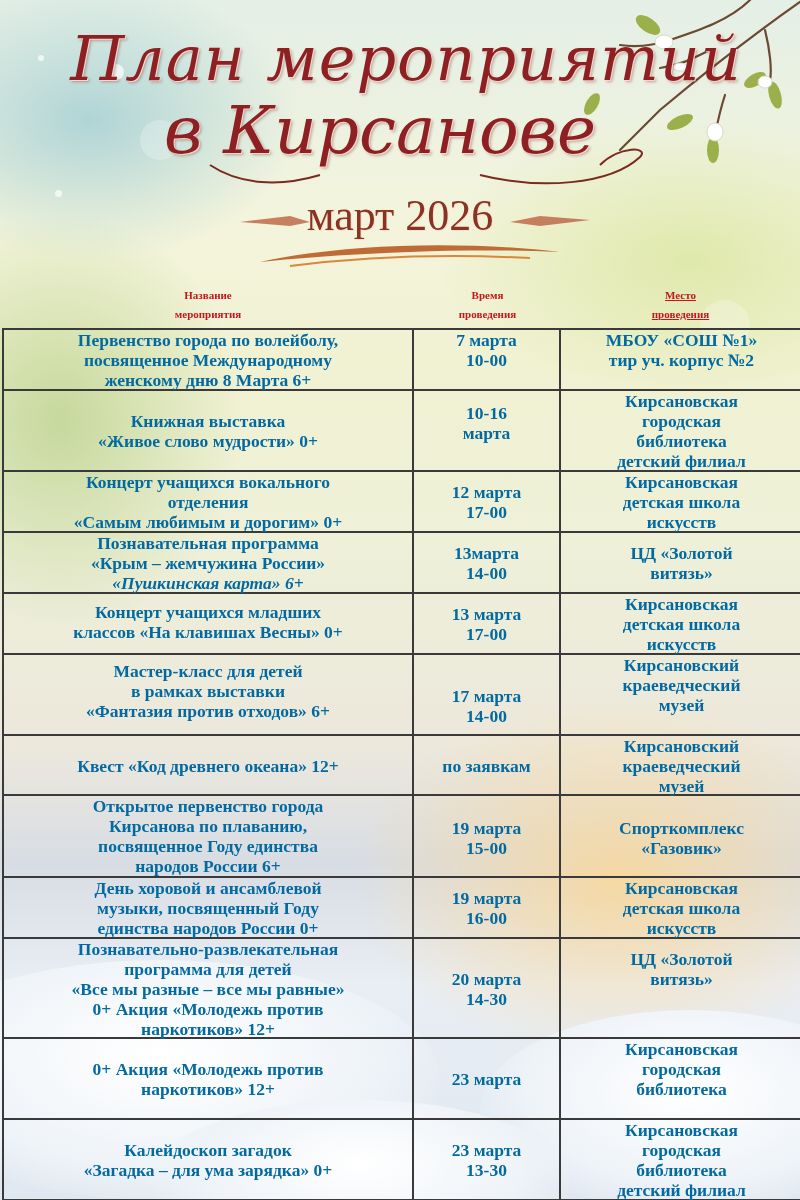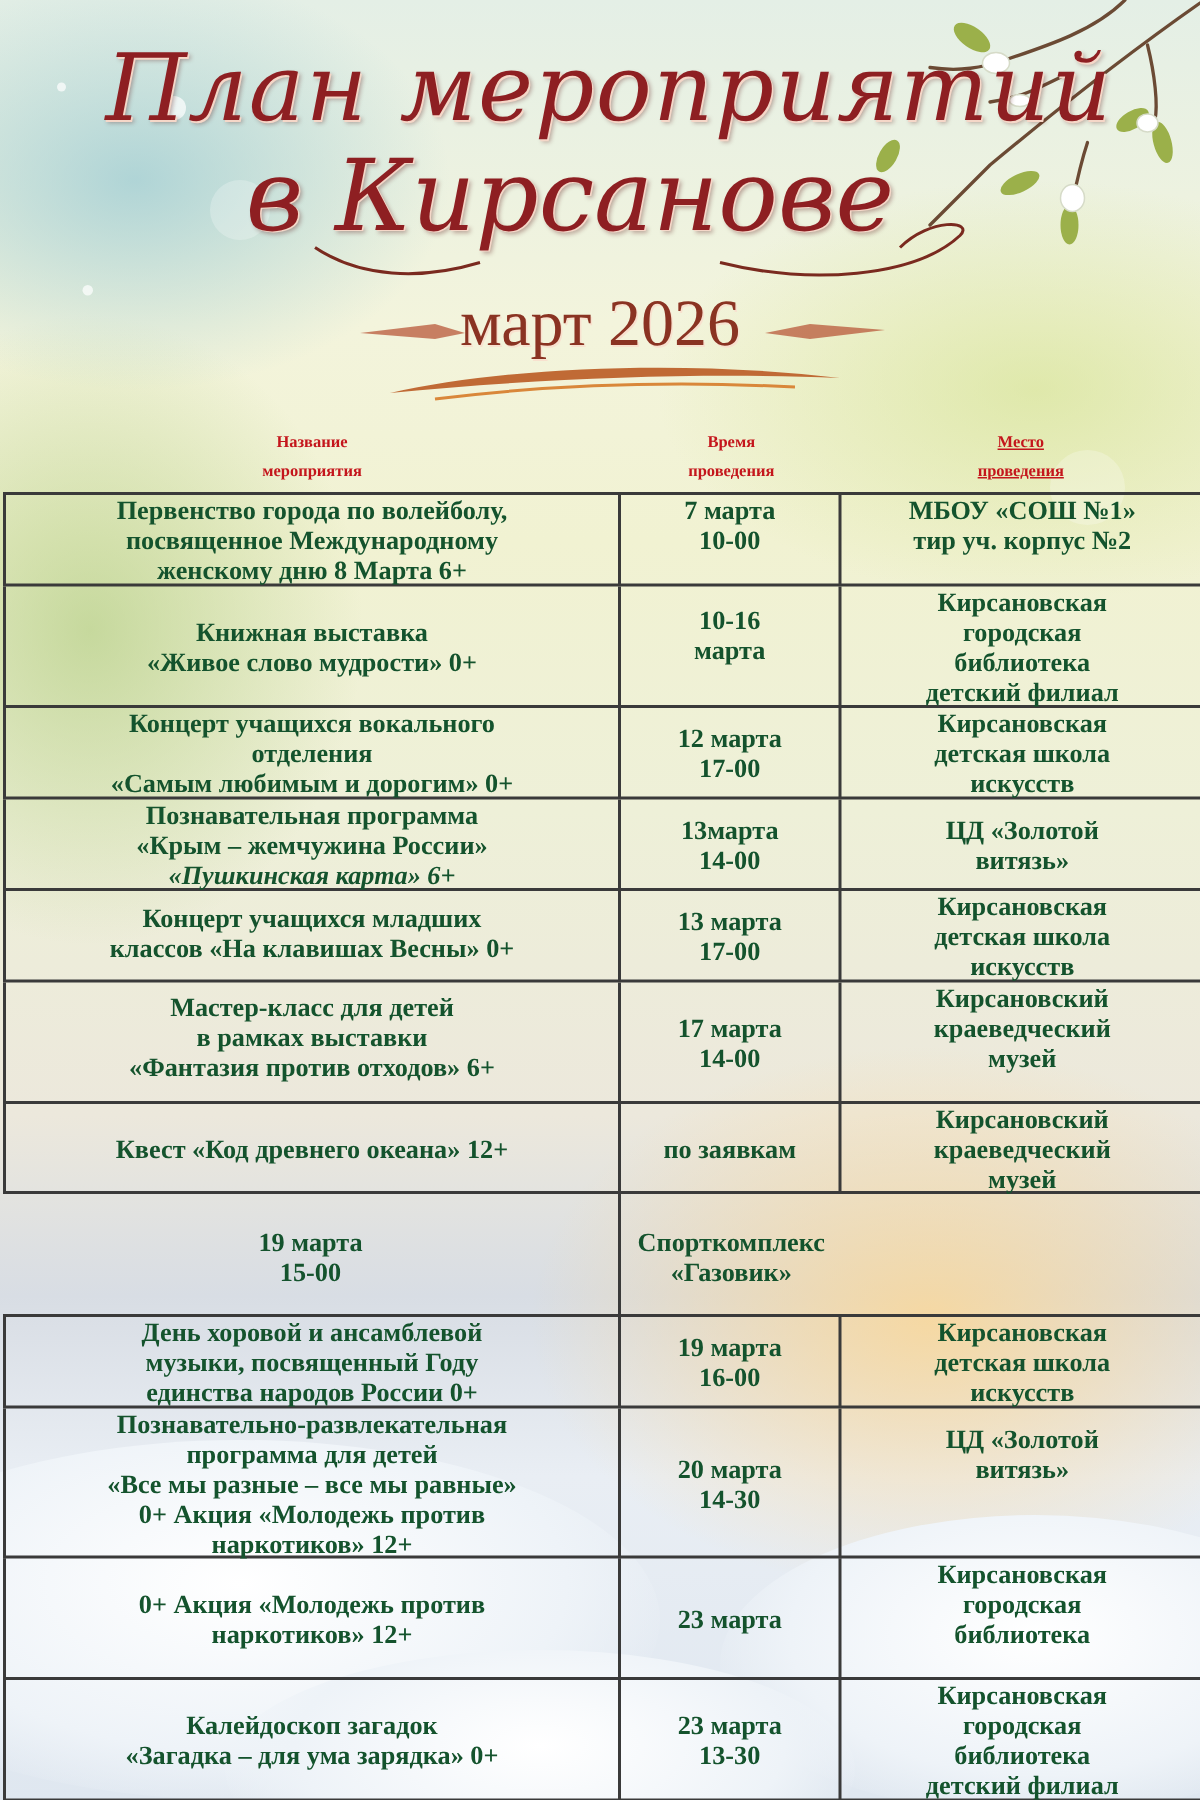--- a/index.html
+++ b/index.html
@@ -48,21 +48,21 @@
   .table {
     position: absolute; left: 2px; top: 328px; width: 800px;
     border-top: 2px solid #3a3a3a;
   }
   .row {
     display: grid; grid-template-columns: 412px 147px 241px;
     border-bottom: 2px solid #3a3a3a;
   }
   .cell {
     display: flex; align-items: center; justify-content: center; text-align: center;
-    font-weight: bold; font-size: 17.5px; line-height: 20px; color: #14532d;
+    font-weight: bold; font-size: 17.5px; line-height: 20px; color: #0369a1;
     white-space: pre-line; padding: 0 4px;
   }
   .cell.c1 { border-left: 2px solid #3a3a3a; border-right: 2px solid #3a3a3a; }
   .cell.c2 { border-right: 2px solid #3a3a3a; align-items: flex-start; }
   .cell.c3 { align-items: flex-start; }
   .cell.top { align-items: flex-start; }
   .cell.mid { align-items: center; }
   .italic-line { font-style: italic; }
 </style>
 </head>
@@ -176,34 +176,38 @@
     <div class="cell c2" style="padding-top:10px;">13 марта
 17-00</div>
     <div class="cell c3">Кирсановская
 детская школа
 искусств</div>
   </div>
   <div class="row" style="height:81px;">
     <div class="cell c1 mid" style="padding-bottom:8px;">Мастер-класс для детей
 в рамках выставки
 «Фантазия против отходов» 6+</div>
-    <div class="cell c2" style="padding-top:20px;">17 марта
+    <div class="cell c2" style="padding-top:31px;">17 марта
 14-00</div>
     <div class="cell c3">Кирсановский
 краеведческий
 музей</div>
   </div>
   <div class="row" style="height:60px;">
     <div class="cell c1 mid">Квест «Код древнего океана» 12+</div>
     <div class="cell c2 mid" style="align-items:center;">по заявкам</div>
     <div class="cell c3">Кирсановский
 краеведческий
 музей</div>
   </div>
   <div class="row" style="height:82px;">
+    <div class="cell c1 top">Открытое первенство города
+Кирсанова по плаванию,
+посвященное Году единства
+народов России 6+</div>
     <div class="cell c2" style="padding-top:22px;">19 марта
 15-00</div>
     <div class="cell c3" style="padding-top:22px;">Спорткомплекс
 «Газовик»</div>
   </div>
   <div class="row" style="height:61px;">
     <div class="cell c1 top">День хоровой и ансамблевой
 музыки, посвященный Году
 единства народов России 0+</div>
     <div class="cell c2" style="padding-top:10px;">19 марта

